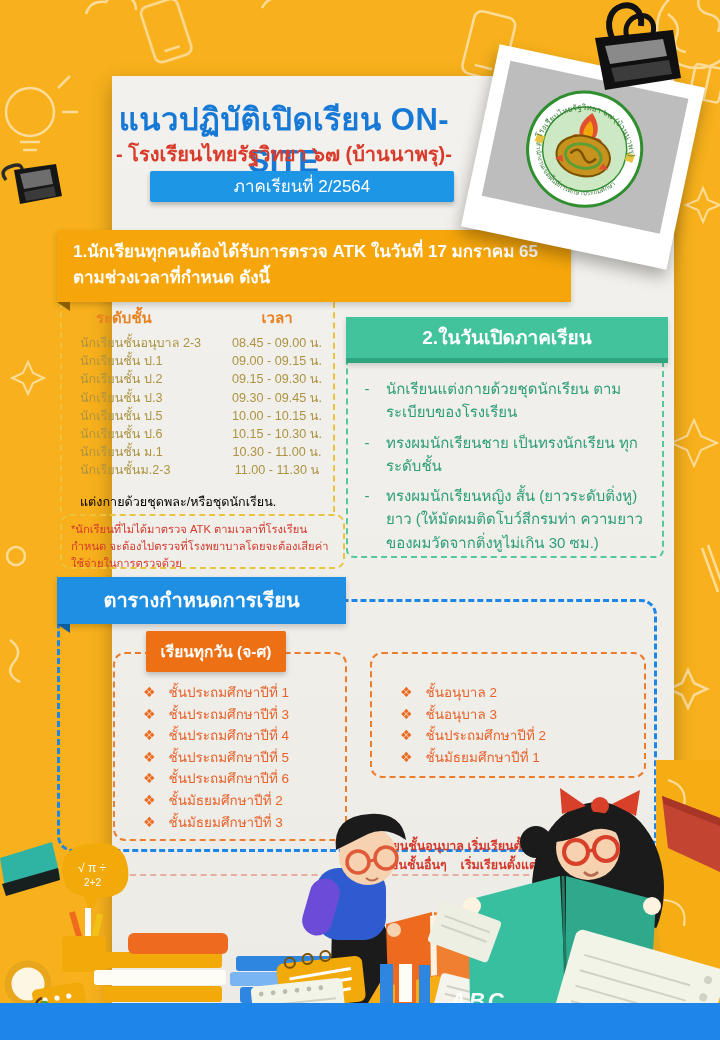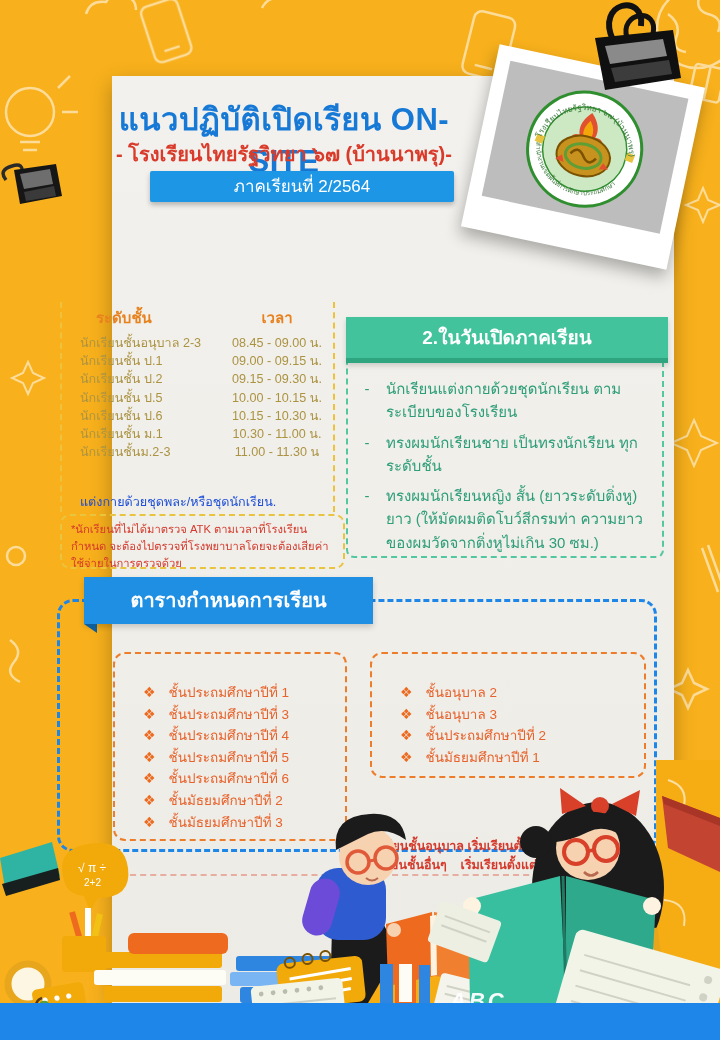--- a/index.html
+++ b/index.html
@@ -36,39 +36,39 @@
   .tbl-borders{position:absolute;left:60px;top:302px;width:276px;height:210px;
                border-left:2px dashed #EFC23D;}
   .tbl-divider{position:absolute;left:333px;top:302px;height:210px;border-left:2px dashed #EFC23D;}
   .atk-table{position:absolute;left:70px;top:306px;width:262px;}
   .t-head{display:grid;grid-template-columns:152px 1fr;font-size:15px;font-weight:bold;color:#E8821E;margin-bottom:4px;}
   .t-head .h2{text-align:center;}
   .t-head .h1{padding-left:26px;}
   .t-row{display:grid;grid-template-columns:152px 1fr;font-size:12.6px;color:#AC9342;line-height:18.2px;}
   .t-row .c1{padding-left:10px;}
   .t-row .c2{text-align:center;}
-  .t-note{position:absolute;left:80px;top:492px;font-size:12.6px;color:#1d4ed8;}
+  .t-note{position:absolute;left:80px;top:492px;font-size:12.6px;color:#000000;}
   .footnote-box{position:absolute;left:60px;top:514px;width:285px;height:55px;
                 border:2px dashed #E9C43E;border-radius:10px;padding:5px 9px;
                 font-size:11.2px;line-height:1.5;color:#D5392C;}
 
   
   .green-box{position:absolute;left:346px;top:317px;width:318px;height:241px;
              border:2px dashed #53C7A1;border-radius:8px;}
   .green-head{position:absolute;left:-2px;top:-2px;width:322px;height:46px;line-height:42px;
               background:#43C39C;border-bottom:5px solid #2FA57F;color:#fff;font-weight:800;
               font-size:19px;text-align:center;box-shadow:0 3px 5px rgba(0,0,0,.15);}
   .green-list{position:absolute;left:14px;top:58px;width:292px;}
   .green-li{display:flex;gap:14px;color:#2E9E7A;font-size:15px;line-height:1.55;margin-bottom:7px;}
   .green-li .dash{flex:0 0 10px;text-align:center;}
 
   
   .banner-blue{position:absolute;left:57px;top:577px;width:289px;height:47px;line-height:47px;z-index:3;
                background:#1E8FE2;color:#fff;font-weight:800;font-size:20px;text-align:center;
-               box-shadow:0 3px 6px rgba(0,0,0,.18);margin-left:27px;}
+               box-shadow:0 3px 6px rgba(0,0,0,.18);}
   .banner-blue::after{content:"";position:absolute;left:0;bottom:-9px;
                border-top:9px solid #0F5E9C;border-left:13px solid transparent;}
   .big-dash-box{position:absolute;left:57px;top:599px;width:600px;height:253px;
                 border:3px dashed #1E86E8;border-radius:16px;z-index:2;}
   .badge{position:absolute;z-index:3;background:#EE7014;color:#fff;font-weight:800;font-size:15.5px;
          text-align:center;padding:8px 6px;box-shadow:0 3px 5px rgba(0,0,0,.2);border-radius:2px;}
   #badge-daily{left:146px;top:631px;width:140px;}
   #badge-alt{left:430px;top:631px;width:142px;}
   .orange-dash-box{position:absolute;border:2px dashed #ED7D2B;border-radius:12px;z-index:2;}
   #box-daily{left:113px;top:652px;width:234px;height:189px;}
@@ -145,20 +145,21 @@
   </svg>
 
   <div id="paper"></div>
 
   <div id="content">
 
     <div class="title">แนวปฏิบัติเปิดเรียน ON-SITE</div>
     <div class="subtitle">- โรงเรียนไทยรัฐวิทยา ๖๗ (บ้านนาพรุ)-</div>
     <div class="term-badge">ภาคเรียนที่ 2/2564</div>
 
+    <div class="banner-orange">1.นักเรียนทุกคนต้องได้รับการตรวจ ATK ในวันที่ 17 มกราคม 65 ตามช่วงเวลาที่กำหนด ดังนี้</div>
     <div class="tbl-borders"></div>
     <div class="tbl-divider"></div>
 
     <div class="atk-table">
       <div class="t-head">
         <div class="h1">ระดับชั้น</div>
         <div class="h2">เวลา</div>
       </div>
       <div>
 
@@ -170,20 +171,24 @@
           <div class="t-row">
             <div class="c1">นักเรียนชั้น ป.1</div>
             <div class="c2">09.00 - 09.15 น.</div>
           </div>
 
           <div class="t-row">
             <div class="c1">นักเรียนชั้น ป.2</div>
             <div class="c2">09.15 - 09.30 น.</div>
           </div>
 
+          <div class="t-row">
+            <div class="c1">นักเรียนชั้น ป.3</div>
+            <div class="c2">09.30 - 09.45 น.</div>
+          </div>
 
 
           <div class="t-row">
             <div class="c1">นักเรียนชั้น ป.5</div>
             <div class="c2">10.00 - 10.15 น.</div>
           </div>
 
           <div class="t-row">
             <div class="c1">นักเรียนชั้น ป.6</div>
             <div class="c2">10.15 - 10.30 น.</div>
@@ -220,20 +225,21 @@
           <div class="green-li">
             <span class="dash">-</span>
             <span>ทรงผมนักเรียนหญิง สั้น (ยาวระดับติ่งหู) ยาว  (ให้มัดผมติดโบว์สีกรมท่า ความยาวของผมวัดจากติ่งหูไม่เกิน 30 ซม.)</span>
           </div>
         </div>
     </div>
 
     <div class="banner-blue">ตารางกำหนดการเรียน</div>
     <div class="big-dash-box"></div>
 
+    <div class="badge" id="badge-daily">เรียนทุกวัน (จ-ศ)</div>
     <div class="orange-dash-box" id="box-daily">
       <div class="o-list">
 
           <div class="o-li">
             <span class="blt">❖</span>
             <span>ชั้นประถมศึกษาปีที่ 1</span>
           </div>
 
           <div class="o-li">
             <span class="blt">❖</span>

